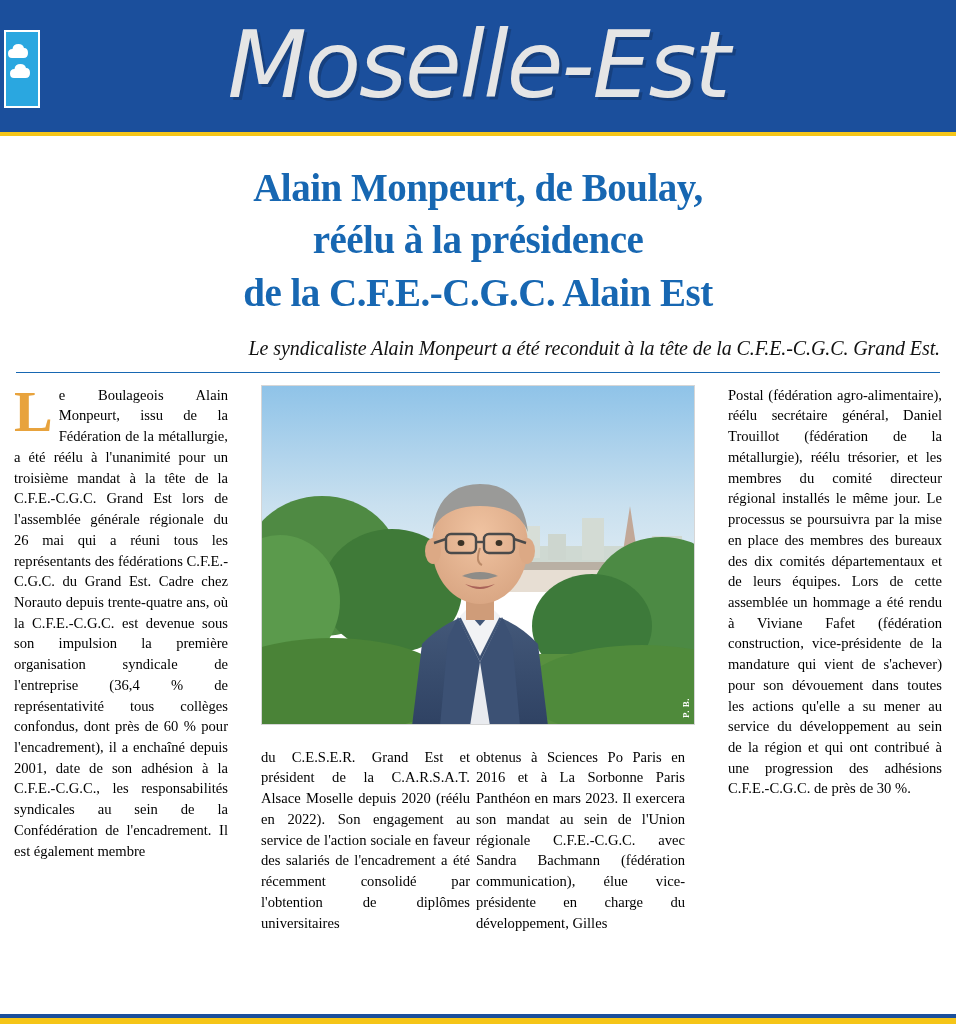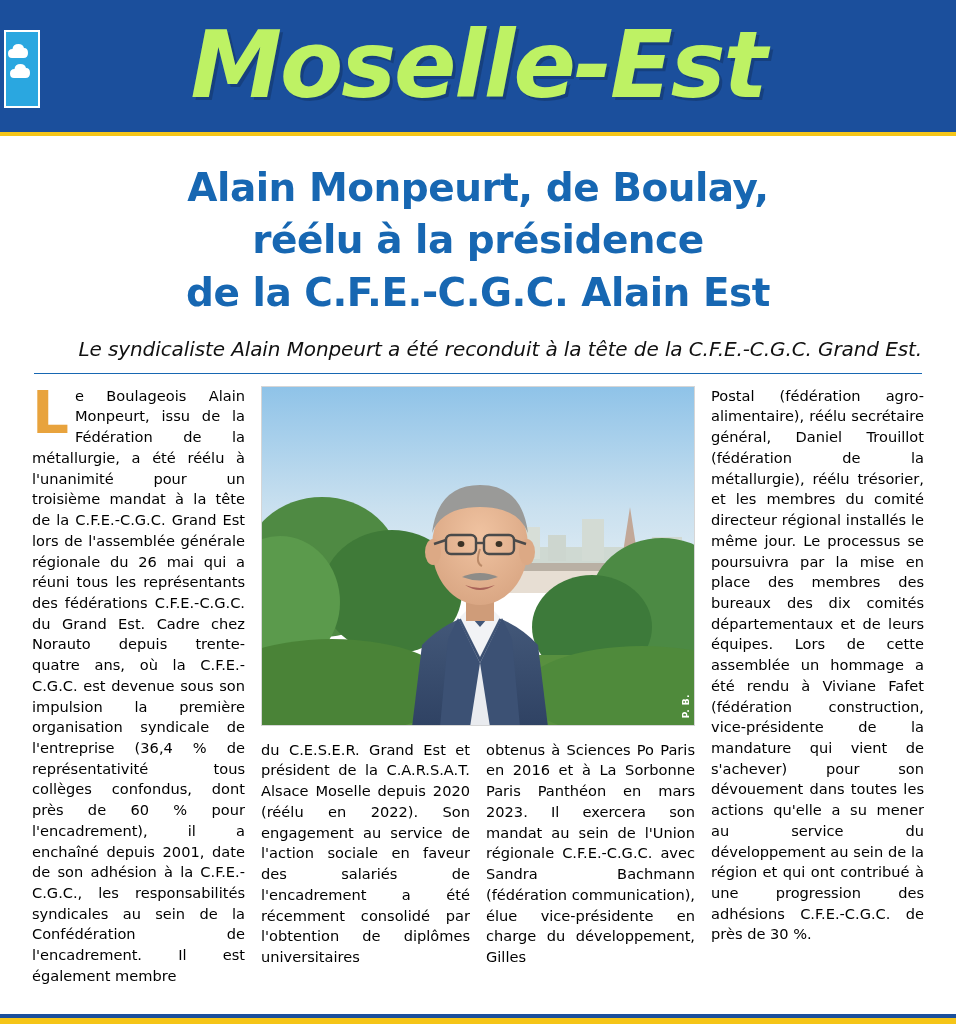--- a/index.html
+++ b/index.html
@@ -32,31 +32,32 @@
     border: 2px solid #ffffff;
   }
   .masthead-logo svg { display: block; }
   .masthead-title {
     position: absolute;
     left: 0;
     right: 0;
     top: 6px;
     text-align: center;
     font-family: "DejaVu Sans", sans-serif;
-    font-weight: bold;
+    font-weight: normal;
     font-style: italic;
     font-size: 92px;
     line-height: 120px;
-    color: #bef264;
+    color: #e5e5e5;
     letter-spacing: -2px;
     text-shadow: 3px 3px 0 rgba(0,0,0,0.18);
   }
 
   .page-body {
-    padding: 0 32px;
+    padding: 0 14px;
+    font-family: Liberation Serif, serif;
   }
 
   
   .headline {
     text-align: center;
     color: #1767b2;
     font-weight: bold;
     font-size: 39px;
     line-height: 1.34;
     margin: 26px 8px 0 8px;
@@ -123,22 +124,22 @@
     font-size: 9px;
     color: #ffffff;
     writing-mode: vertical-rl;
     text-orientation: mixed;
     transform: rotate(180deg);
     letter-spacing: 0.5px;
     font-weight: bold;
   }
   .photo-sub {
     display: flex;
-    gap: 16px;
-    margin-top: 14px;
+    gap: 6px;
+    margin-top: 22px;
   }
   .photo-sub .col { width: 209px; }
 
   .byline {
     text-align: right;
     font-weight: bold;
     font-size: 15px;
     margin-top: 14px;
   }
 

